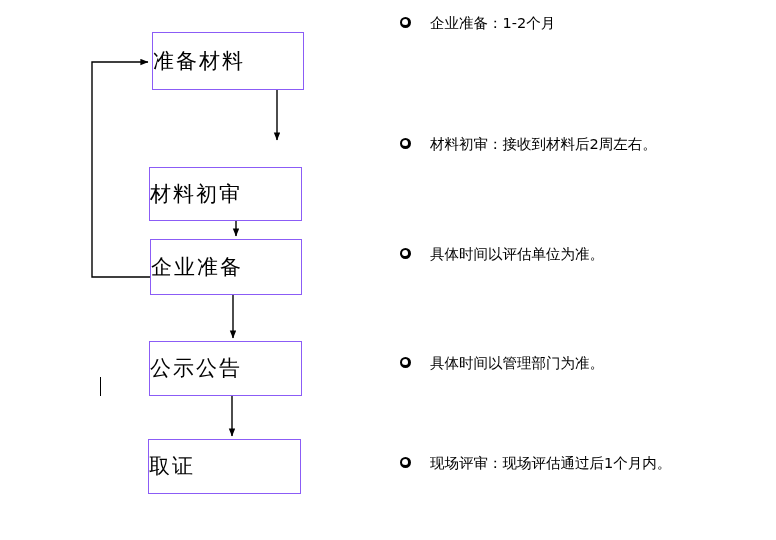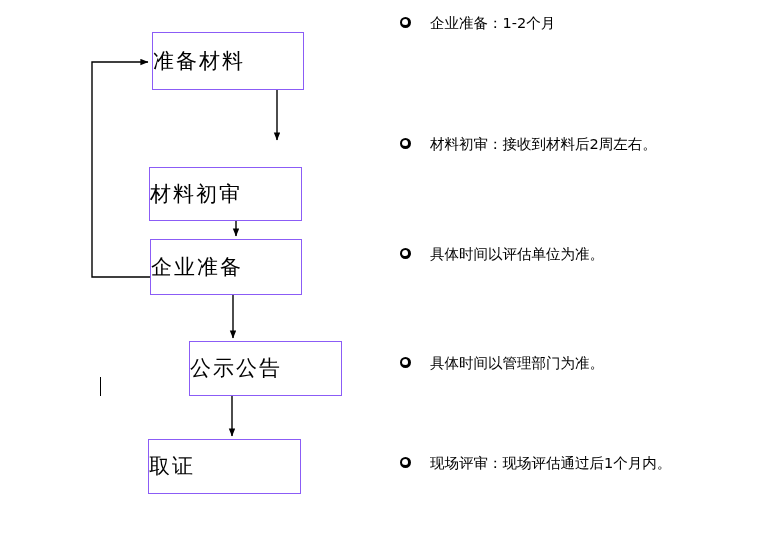--- a/index.html
+++ b/index.html
@@ -39,21 +39,21 @@
     letter-spacing: 2px;
     line-height: 1;
     white-space: nowrap;
     color: #000000;
   }
 
   
   #box-prepare   { left: 152px; top: 32px;  width: 152px; height: 58px; }
   #box-review    { left: 149px; top: 143px; width: 153px; height: 54px; margin-top: 24px; }
   #box-onsite    { left: 150px; top: 239px; width: 152px; height: 56px; }
-  #box-announce  { left: 149px; top: 341px; width: 153px; height: 55px; margin-left: 40px; }
+  #box-announce  { left: 149px; top: 341px; width: 153px; height: 55px; }
   #box-certify   { left: 148px; top: 439px; width: 153px; height: 55px; }
 
   
   #notes-column {
     position: absolute;
     left: 396px;
     top: 0;
     width: 380px;
     height: 492px;
   }

